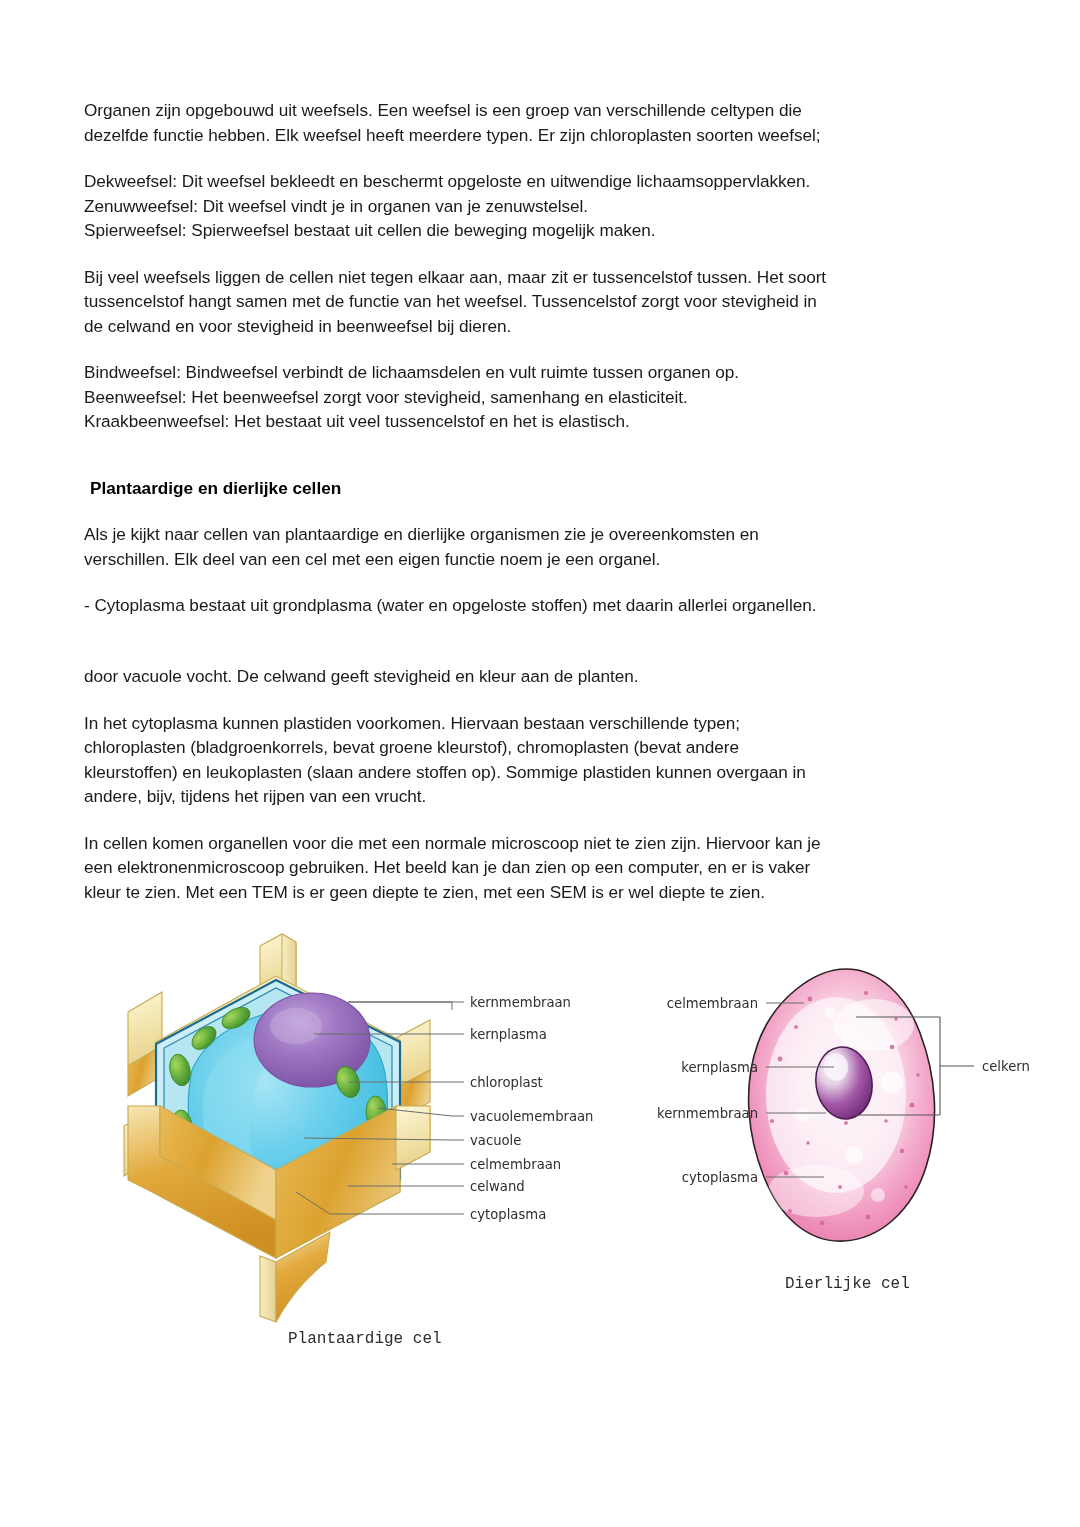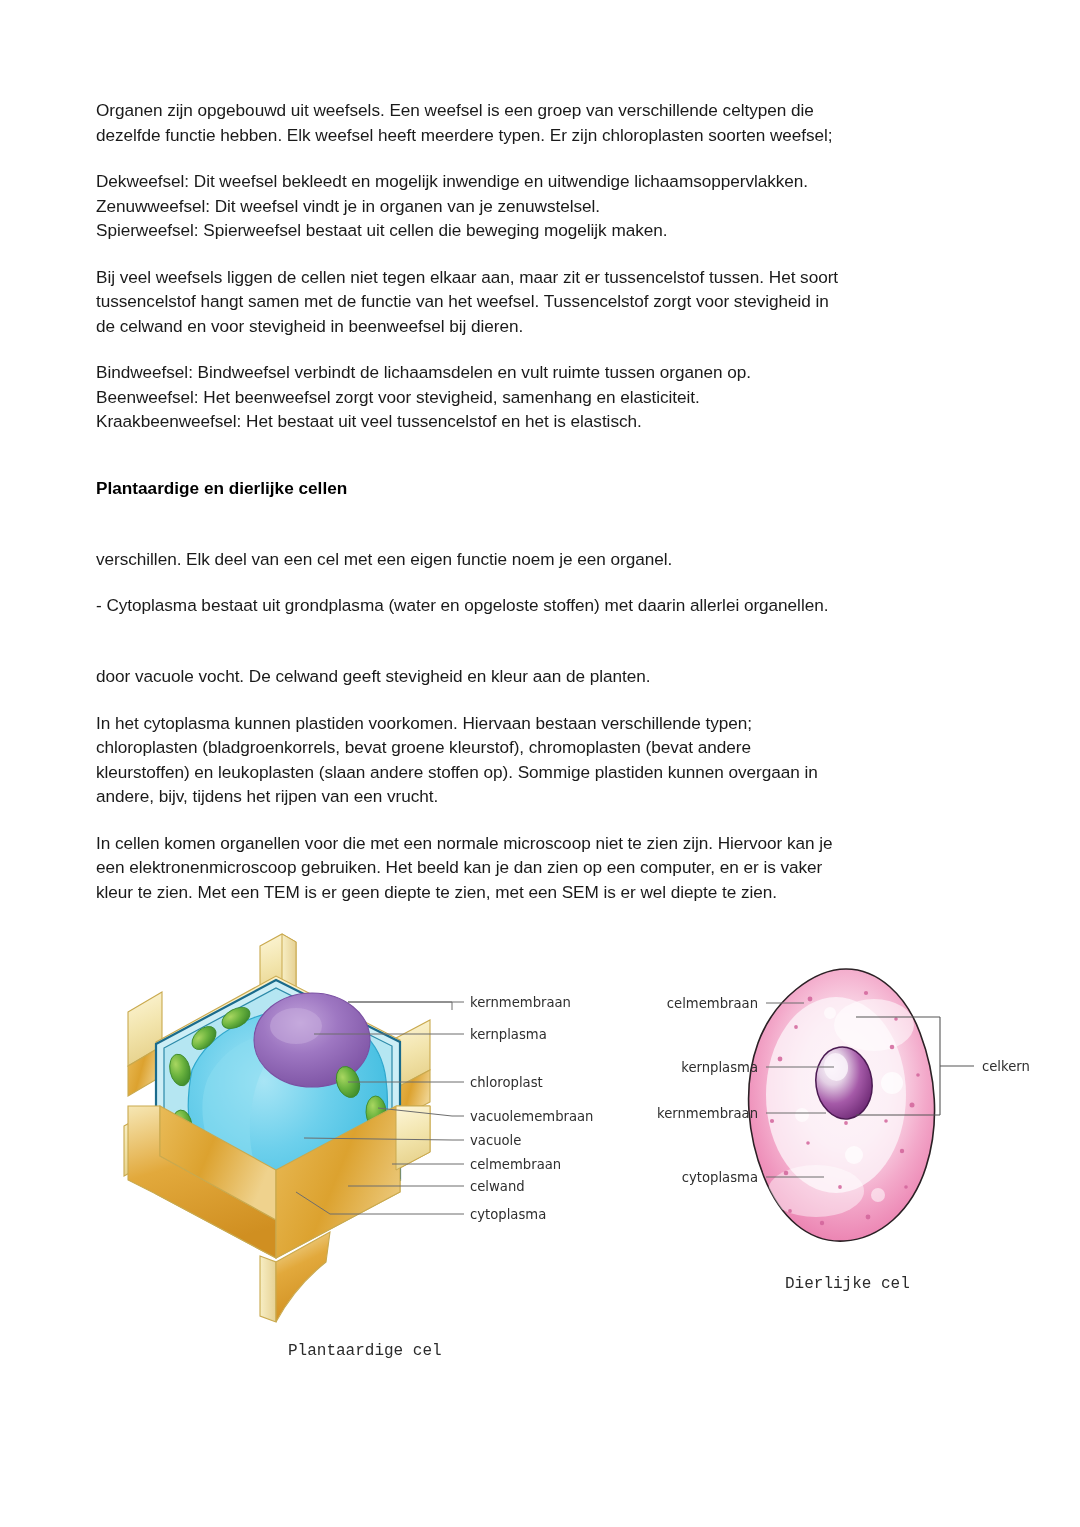--- a/index.html
+++ b/index.html
@@ -13,36 +13,36 @@
     height: 1527px;
     position: relative;
     overflow: hidden;
     font-family: "Liberation Sans", sans-serif;
     color: #000000;
   }
 
   
   .doc {
     position: absolute;
-    left: 96px;
+    left: 84px;
     top: 98px;
     width: 890px;
   }
   .para {
     font-size: 17.2px;
     line-height: 24.5px;
     margin: 0 0 22px 0;
     color: #1a1a1a;
     letter-spacing: -0.05px;
   }
   .heading {
     font-size: 17.2px;
     line-height: 24.5px;
     font-weight: bold;
-    margin: 0 0 22px 0;
+    margin: 0 0 22px 6px;
     color: #000000;
   }
   .spacer-lg { height: 20px; }
 
   
   .figures {
     position: absolute;
     left: 0;
     top: 930px;
     width: 907px;
@@ -54,21 +54,21 @@
   .fig-plant { left: 100px; top: 0px; width: 600px; height: 430px; }
   .fig-animal { left: 630px; top: 25px; width: 440px; height: 330px; }
 
   .caption {
     position: absolute;
     font-family: Liberation Mono, monospace;
     font-size: 16px;
     color: #2b2b2b;
     white-space: nowrap;
   }
-  .cap-plant { left: 188px; top: 400px; margin-top: 12px; }
+  .cap-plant { left: 188px; top: 400px; }
   .cap-animal { left: 155px; top: 320px; }
 
   .fig-svg { display: block; }
 
   .lbl {
     font-family: "DejaVu Sans", sans-serif;
     font-size: 13.2px;
     fill: #2e2e2e;
   }
   .lbl-r { text-anchor: end; }
@@ -87,21 +87,21 @@
 <body>
 
 <div class="doc">
 
   <p class="para">
     <span>Organen zijn opgebouwd uit weefsels. Een weefsel is een groep van verschillende celtypen die</span><br>
     <span>dezelfde functie hebben. Elk weefsel heeft meerdere typen. Er zijn chloroplasten soorten weefsel;</span>
   </p>
 
   <p class="para">
-    <span>Dekweefsel: Dit weefsel bekleedt en mogelijk inwendige en uitwendige lichaamsoppervlakken.</span><br>
+    <span>Dekweefsel: Dit weefsel bekleedt en beschermt opgeloste en uitwendige lichaamsoppervlakken.</span><br>
     <span>Zenuwweefsel: Dit weefsel vindt je in organen van je zenuwstelsel.</span><br>
     <span>Spierweefsel: Spierweefsel bestaat uit cellen die beweging mogelijk maken.</span>
   </p>
 
   <p class="para">
     <span>Bij veel weefsels liggen de cellen niet tegen elkaar aan, maar zit er tussencelstof tussen. Het soort</span><br>
     <span>tussencelstof hangt samen met de functie van het weefsel. Tussencelstof zorgt voor stevigheid in</span><br>
     <span>de celwand en voor stevigheid in beenweefsel bij dieren.</span>
   </p>
 
@@ -109,21 +109,21 @@
     <span>Bindweefsel: Bindweefsel verbindt de lichaamsdelen en vult ruimte tussen organen op.</span><br>
     <span>Beenweefsel: Het beenweefsel zorgt voor stevigheid, samenhang en elasticiteit.</span><br>
     <span>Kraakbeenweefsel: Het bestaat uit veel tussencelstof en het is elastisch.</span>
   </p>
 
   <div class="spacer-lg"></div>
 
   <h2 class="heading">Plantaardige en dierlijke cellen</h2>
 
   <p class="para">
-    <br>
+    <span>Als je kijkt naar cellen van plantaardige en dierlijke organismen zie je overeenkomsten en</span><br>
     <span>verschillen. Elk deel van een cel met een eigen functie noem je een organel.</span>
   </p>
 
   <p class="para">
     <span>- Cytoplasma bestaat uit grondplasma (water en opgeloste stoffen) met daarin allerlei organellen.</span>
   </p>
 
 
   <p class="para">
     <br>

